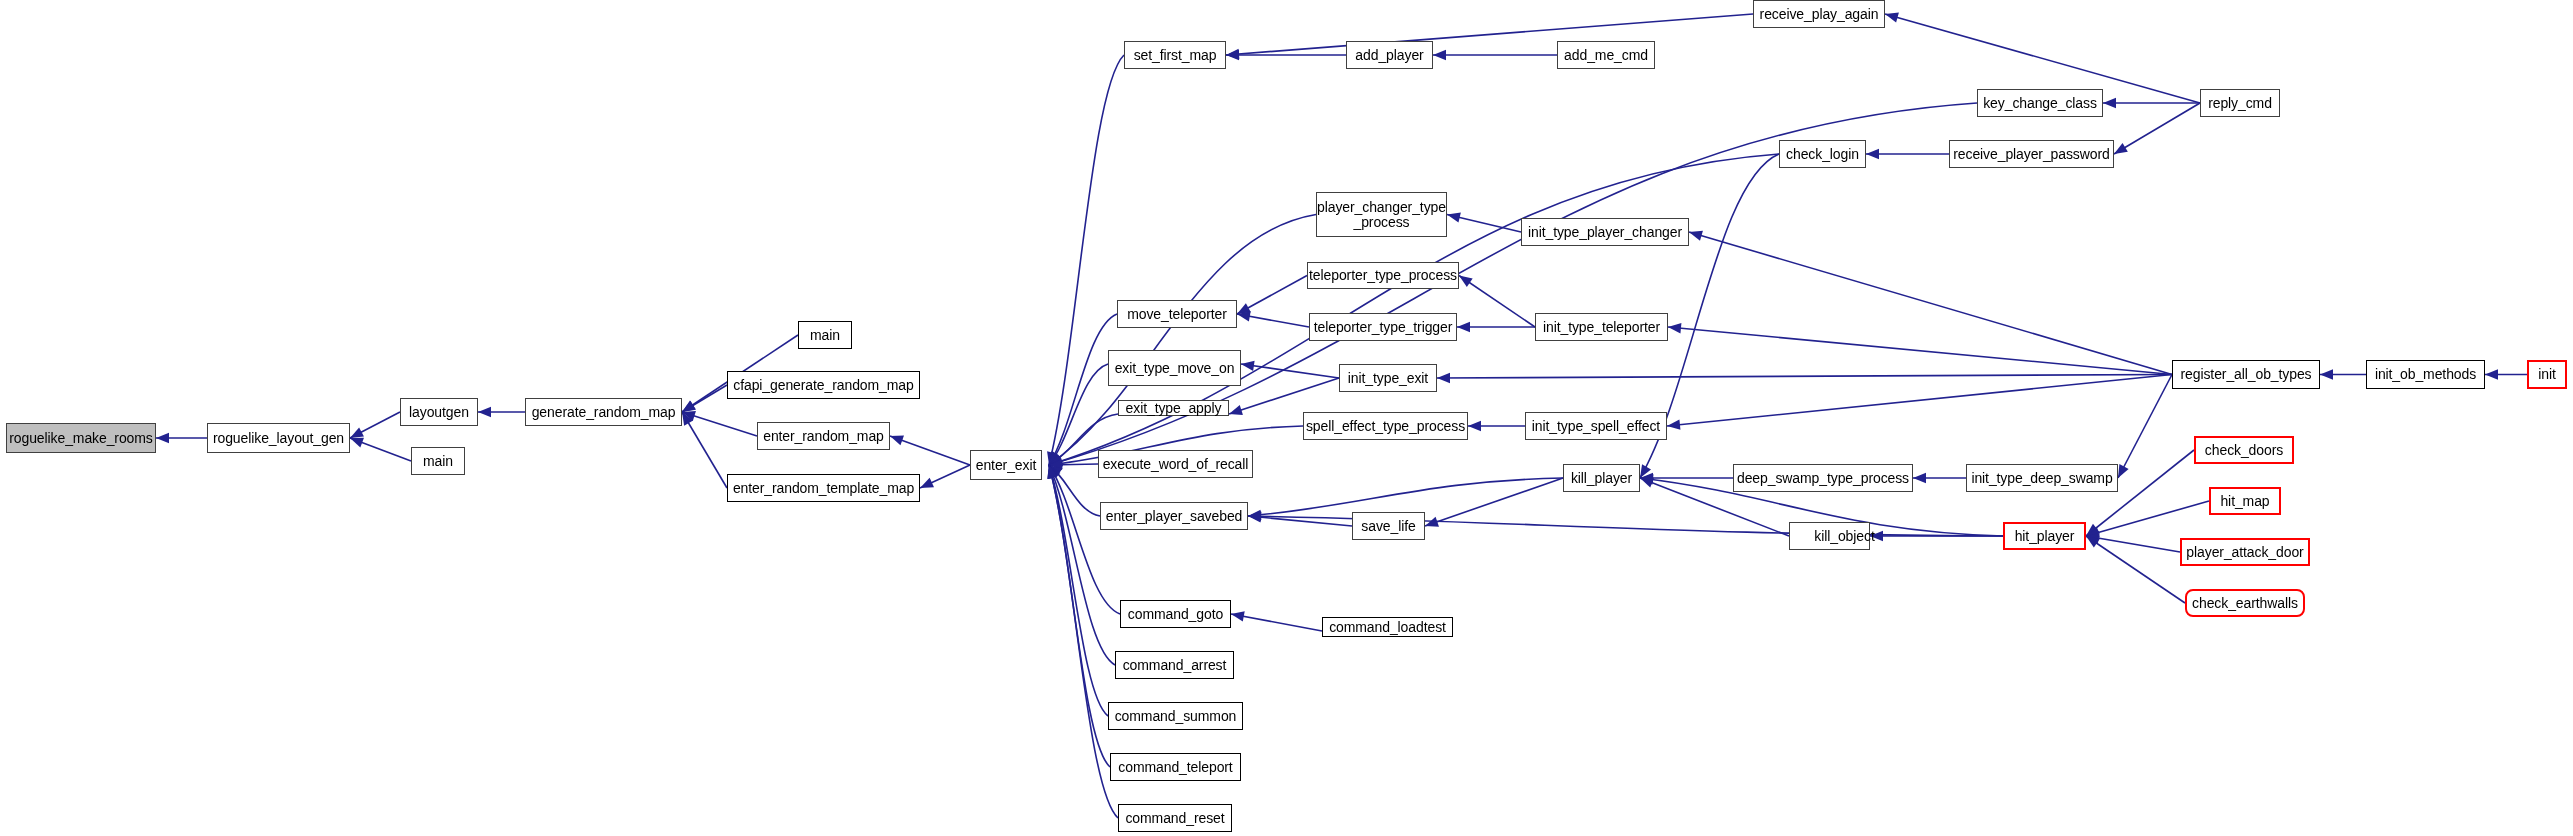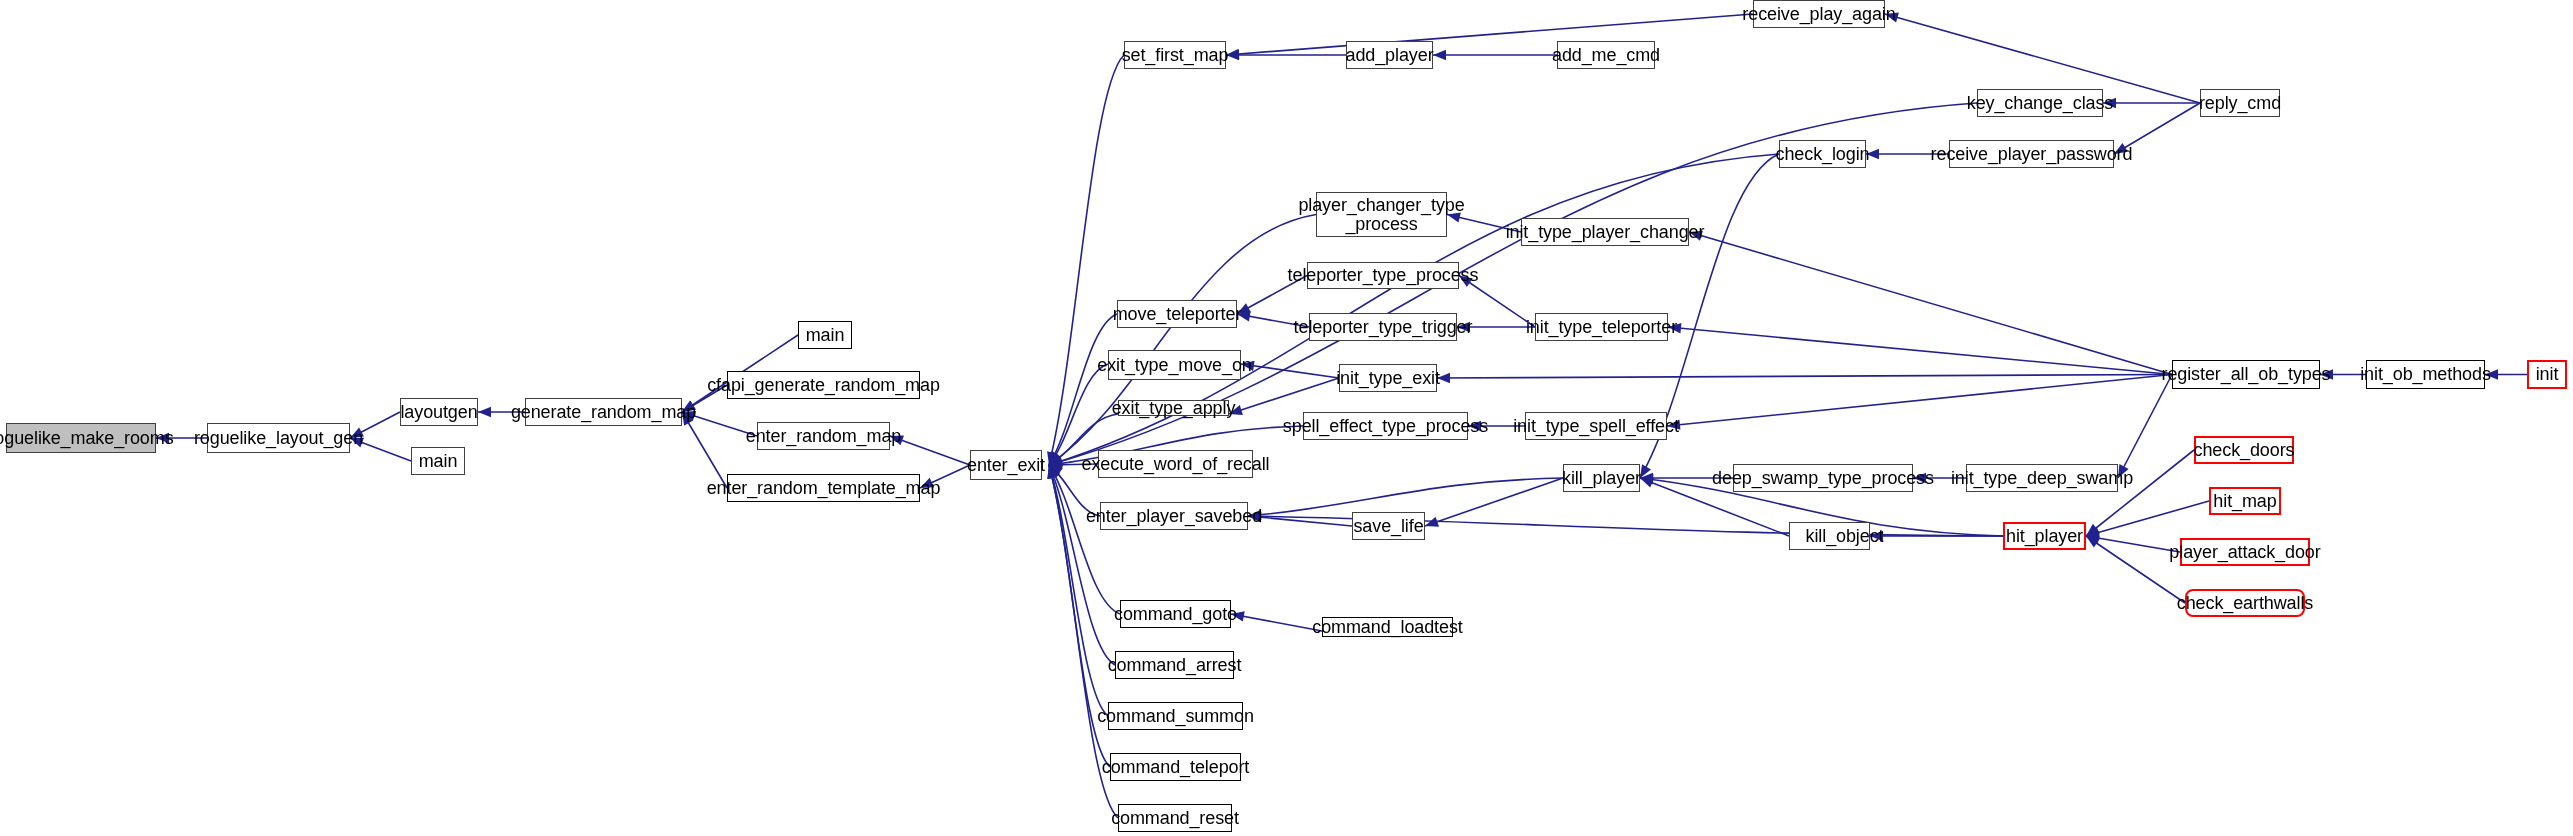--- a/index.html
+++ b/index.html
@@ -1,20 +1,20 @@
 <!DOCTYPE html>
 <html><head>
 <meta charset="utf-8">
 <style>
   html,body{margin:0;padding:0;background:#ffffff;}
   body{font-family:"Liberation Sans",sans-serif;}
   #graph-root{position:relative;width:2573px;height:836px;background:#ffffff;overflow:hidden;}
   #graph-svg{position:absolute;left:0;top:0;width:2573px;height:836px;}
   .node{position:absolute;box-sizing:border-box;display:flex;align-items:center;justify-content:center;
-        background:#ffffff;border:1.6px solid #000000;font-size:18px;line-height:1.05;color:#000000;
+        background:#ffffff;border:1.6px solid #000000;font-size:14px;line-height:1.05;color:#000000;
         text-align:center;white-space:pre-line;letter-spacing:-0.1px;}
   .node.cur{background:#bfbfbf;border-color:#404040;}
   .node.red{border-color:#ff0000;border-width:2px;}
   .node.grey{border-color:#404040;}
 </style>
 </head>
 <body>
 
 <div id="graph-root">
   <svg id="graph-svg" viewBox="0 0 2573 836" preserveAspectRatio="none">
@@ -162,21 +162,21 @@
       <div class="node grey" style="left: 2200px; top: 89px; width: 80px; height: 28px;">reply_cmd</div>
       <div class="node grey" style="left: 1779px; top: 140px; width: 87px; height: 28px;">check_login</div>
       <div class="node grey" style="left: 1949px; top: 140px; width: 165px; height: 28px;">receive_player_password</div>
       <div class="node grey" style="left: 1316px; top: 192px; width: 131px; height: 45px;">player_changer_type
 _process</div>
       <div class="node grey" style="left: 1521px; top: 218px; width: 168px; height: 28px;">init_type_player_changer</div>
       <div class="node grey" style="left: 1307px; top: 262px; width: 152px; height: 27px;">teleporter_type_process</div>
       <div class="node grey" style="left: 1117px; top: 300px; width: 120px; height: 28px;">move_teleporter</div>
       <div class="node grey" style="left: 1309px; top: 313px; width: 148px; height: 28px;">teleporter_type_trigger</div>
       <div class="node grey" style="left: 1535px; top: 313px; width: 133px; height: 28px;">init_type_teleporter</div>
-      <div class="node grey" style="left: 1108px; top: 350px; width: 133px; height: 30px;">exit_type_move_on</div>
+      <div class="node grey" style="left: 1108px; top: 350px; width: 133px; height: 36px;">exit_type_move_on</div>
       <div class="node grey" style="left: 1339px; top: 364px; width: 98px; height: 28px;">init_type_exit</div>
       <div class="node grey" style="left: 1118px; top: 400px; width: 111px; height: 16px;">exit_type_apply</div>
       <div class="node grey" style="left: 1303px; top: 412px; width: 165px; height: 28px;">spell_effect_type_process</div>
       <div class="node grey" style="left: 1525px; top: 412px; width: 142px; height: 28px;">init_type_spell_effect</div>
       <div class="node grey" style="left: 1098px; top: 450px; width: 155px; height: 28px;">execute_word_of_recall</div>
       <div class="node grey" style="left: 1563px; top: 464px; width: 77px; height: 28px;">kill_player</div>
       <div class="node grey" style="left: 1733px; top: 464px; width: 180px; height: 28px;">deep_swamp_type_process</div>
       <div class="node grey" style="left: 1966px; top: 464px; width: 152px; height: 28px;">init_type_deep_swamp</div>
       <div class="node grey" style="left: 1100px; top: 502px; width: 148px; height: 28px;">enter_player_savebed</div>
       <div class="node grey" style="left: 1352px; top: 512px; width: 73px; height: 28px;">save_life</div>

